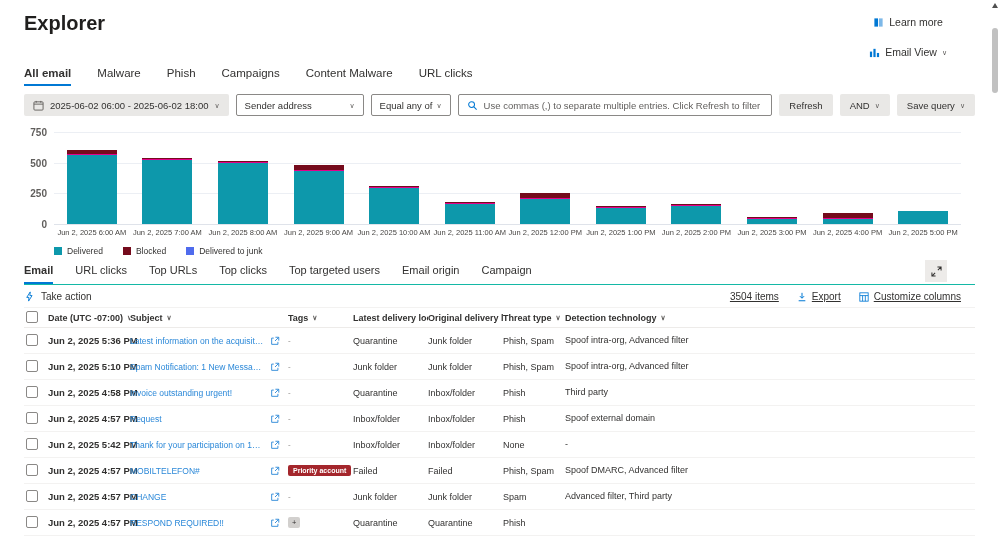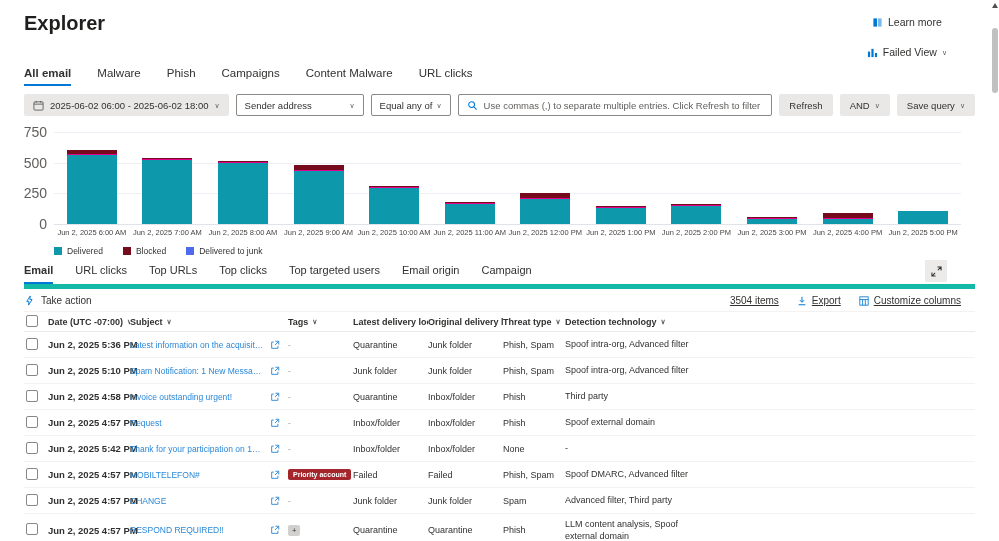--- a/index.html
+++ b/index.html
@@ -10,42 +10,42 @@
   
   .top { display:flex; justify-content:space-between; align-items:flex-start; }
   .title { font-size: 20px; font-weight: 700; color:#201f1e; }
   .top-links { display:flex; gap:18px; align-items:center; margin-top:4px; margin-right:28px; font-size:10.5px;flex-direction:column; }
   .tlink { display:flex; gap:5px; align-items:center; cursor:pointer; }
 
   
   .tabs { display:flex; gap:26px; margin-top:9px; font-size:11.5px; }
   .tab { padding-bottom:5px; cursor:pointer; color:#323130; }
   .tab.active { font-weight:700; border-bottom:2px solid #0078d4; }
-  .subtabs-row { display:flex; gap:22px; margin-top:8px; font-size:11px; border-bottom:5px solid #14b8a6; position:relative; }
+  .subtabs-row { display:flex; gap:22px; margin-top:8px; font-size:11px; border-bottom:1px solid #14b8a6; position:relative; }
   .subtabs-row .tab { padding-bottom:6px; }
 
   
   .filterbar { display:flex; gap:7px; margin-top:8px; height:22px; font-size:9.5px; align-items:stretch; }
   .date-pill { background:#e9e8e6; border-radius:2px; display:flex; align-items:center; gap:6px; padding:0 9px; white-space:nowrap; }
   .select { border:1px solid #8a8886; border-radius:2px; background:#fff; display:flex; align-items:center; justify-content:space-between; padding:0 8px; }
   .sel-sender { width:128px; } .sel-op { width:80px; }
   .searchbox { flex:1; border:1px solid #8a8886; border-radius:2px; display:flex; align-items:center; gap:6px; padding:0 8px; }
   .searchbox input { border:none; outline:none; flex:1; font-size:9.5px; font-family:"Liberation Sans",sans-serif; color:#323130; }
   .searchbox input::placeholder { color:#605e5c; }
   .btn { background:#e9e8e6; border-radius:2px; padding:0 10px; display:flex; align-items:center; gap:5px; cursor:pointer; white-space:nowrap; }
   .chev { font-size:7px; color:#605e5c; line-height:1; }
 
   
   .pivot-row { display:flex; justify-content:space-between; align-items:center; margin-top:12px; font-size:10px; }
   .pivot-left { display:flex; gap:6px; align-items:center; cursor:pointer; }
   .export-chart { display:flex; gap:5px; align-items:center; cursor:pointer; }
 
   
   .chart-grid { position:relative; height:92px; margin:16px 14px 0 30px; }
-  .ytick { position:absolute; right:calc(100% + 7px); transform:translateY(-50%); font-size:14px; color:#605e5c; }
+  .ytick { position:absolute; right:calc(100% + 7px); transform:translateY(-50%); font-size:10px; color:#605e5c;font-weight:bold; }
   .gline { position:absolute; left:0; right:0; height:1px; background:#eceff4; }
   .gline.base { background:#dfe3ea; }
   .bars { position:absolute; left:0; right:0; top:0; bottom:0; display:flex; align-items:flex-end; }
   .slot { flex:1; display:flex; justify-content:center; align-items:flex-end; min-width:0; }
   .bar { width:50px; display:flex; flex-direction:column-reverse; }
   .seg { width:100%; }
   .xlabels { display:flex; margin:4px 14px 0 30px; }
   .xlabel { flex:1; text-align:center; font-size:7.5px; color:#484644; white-space:nowrap; min-width:0; }
   .legend { display:flex; gap:20px; margin:9px 0 0 30px; font-size:8.5px; align-items:center; }
   .litem { display:flex; gap:5px; align-items:center; }
@@ -99,21 +99,21 @@
         <span>Learn more</span>
       </div>
       <div class="tlink">
         <span>
           <svg width="11" height="11" viewBox="0 0 12 12">
               <rect x="1" y="5" width="2.4" height="6" fill="#0078d4"></rect>
               <rect x="4.8" y="2" width="2.4" height="9" fill="#0078d4"></rect>
               <rect x="8.6" y="6.5" width="2.4" height="4.5" fill="#0078d4"></rect>
             </svg>
         </span>
-        <span>Failed View</span>
+        <span>Email View</span>
         <span class="chev">∨</span>
       </div>
     </div>
   </div>
 
   <div class="tabs" id="main-tabs">
       <div class="tab active">All email</div>
       <div class="tab">Malware</div>
       <div class="tab">Phish</div>
       <div class="tab">Campaigns</div>
@@ -519,21 +519,20 @@
               <path d="M4.5 2.5H2v7.5h7.5V7" fill="none" stroke="#2b88d8" stroke-width="1.1"></path>
               <path d="M6.5 1.5h4v4" fill="none" stroke="#2b88d8" stroke-width="1.1"></path>
               <line x1="10.3" y1="1.7" x2="6" y2="6" stroke="#2b88d8" stroke-width="1.1"></line>
             </svg>
       </span>
     </div>
     <div class="c-tags"><span class="tag-chip">+</span></div>
     <div class="c-latest">Quarantine</div>
     <div class="c-orig">Quarantine</div>
     <div class="c-threat">Phish</div>
-    <div class="c-det">LLM content analysis, Spoof external domain</div>
   </div>
 </div>
 
   <div class="scrollbar">
     <div class="sb-arrow"></div>
     <div class="sb-thumb"></div>
   </div>
 </div>
 
 </body></html>

